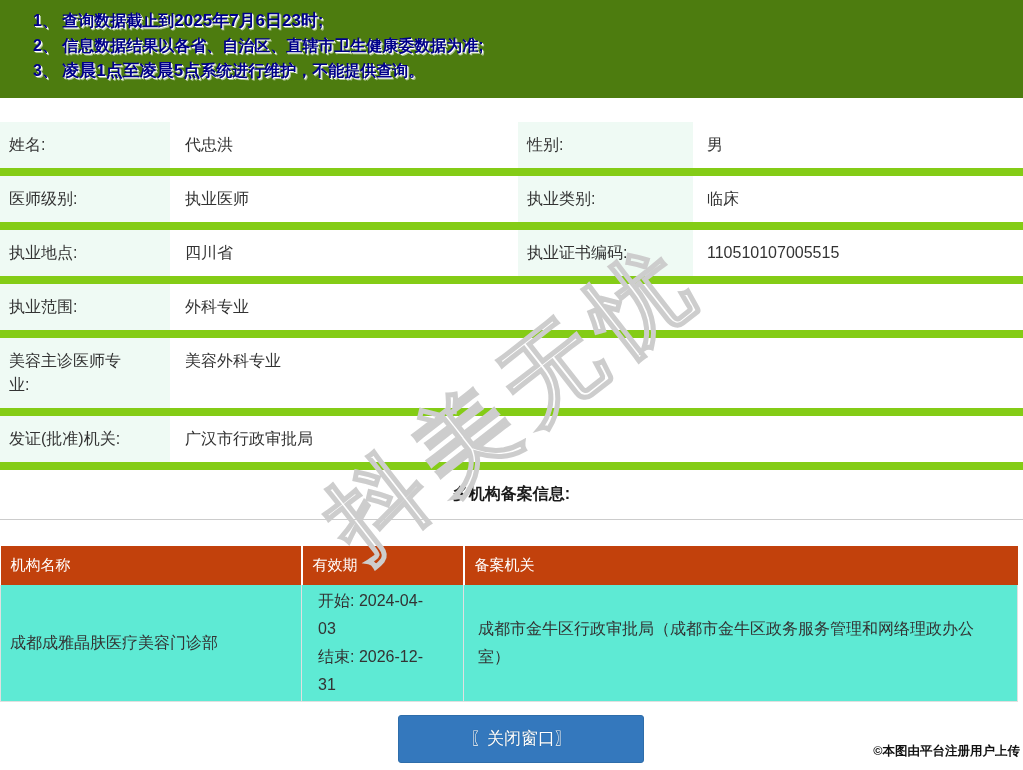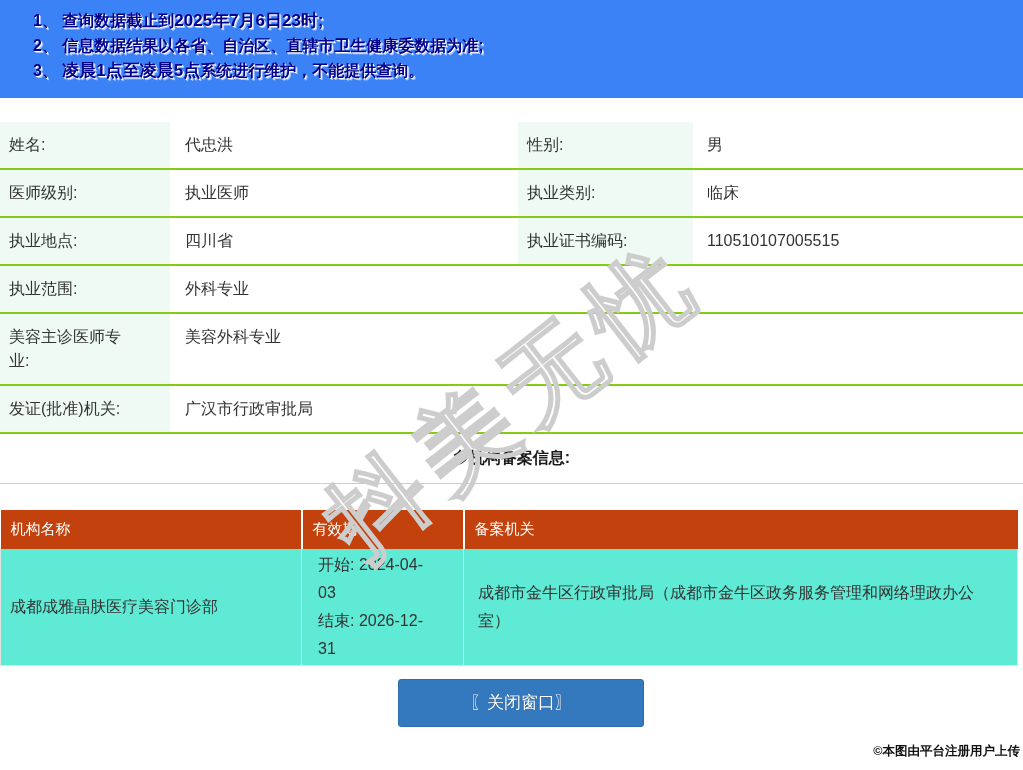--- a/index.html
+++ b/index.html
@@ -5,37 +5,37 @@
   * { margin:0; padding:0; box-sizing:border-box; }
   html,body { width:1023px; height:770px; }
   body {
     position:relative; overflow:hidden; background:#ffffff;
     font-family:"Liberation Sans","DejaVu Sans",sans-serif;
     color:#333;
   }
 
   
   .banner {
-    width:1023px; height:98px; background:#3b82f6;
+    width:1023px; height:98px; background:#4d7c0f;
     padding:8px 10px 0 33px;
   }
   .notice {
     font-size:16px; line-height:25px; white-space:nowrap;
     color:#00008B; font-weight:bold;
     text-shadow:1px 1px 0 #ffffff, 2px 2px 0 rgba(255,255,255,0.55);
   }
   .notice .seg-bold { font-weight:bold; font-size:17px; }
 
   
   table.info {
     width:1023px; border-collapse:collapse; margin-top:24px;
     font-size:16px; color:#333; table-layout:fixed;
   }
   table.info td {
-    border-bottom:2px solid #84cc16;
+    border-bottom:8px solid #84cc16;
     vertical-align:top; line-height:24px;margin-left:35px;
   }
   td.lbl  { background:#effaf4; padding:11px 40px 11px 9px; }
   td.val  { padding:11px 0 11px 15px; }
   td.val2 { padding:11px 10px 11px 14px; }
 
   
   .section-title {
     margin-top:12px; text-align:center;
     font-size:16px; font-weight:bold; color:#1a1a1a; line-height:24px;

